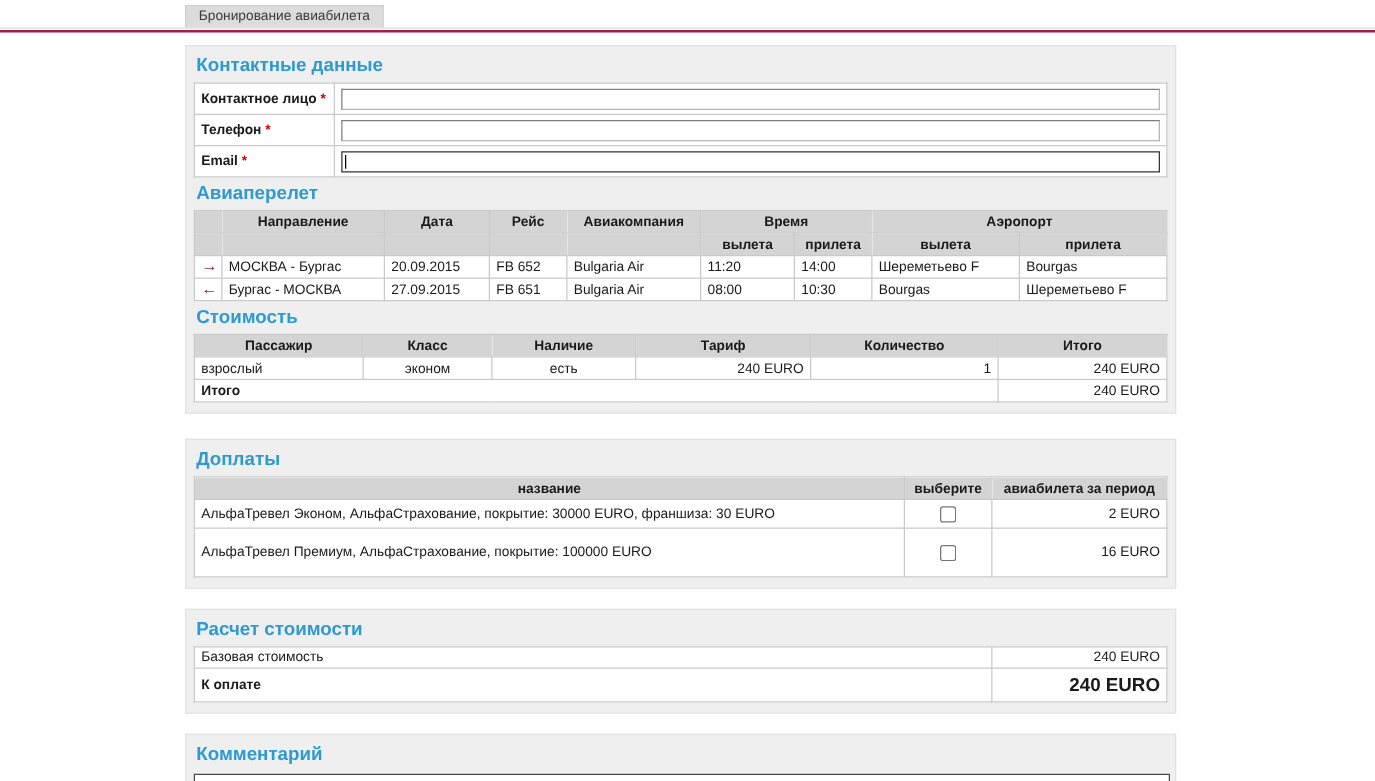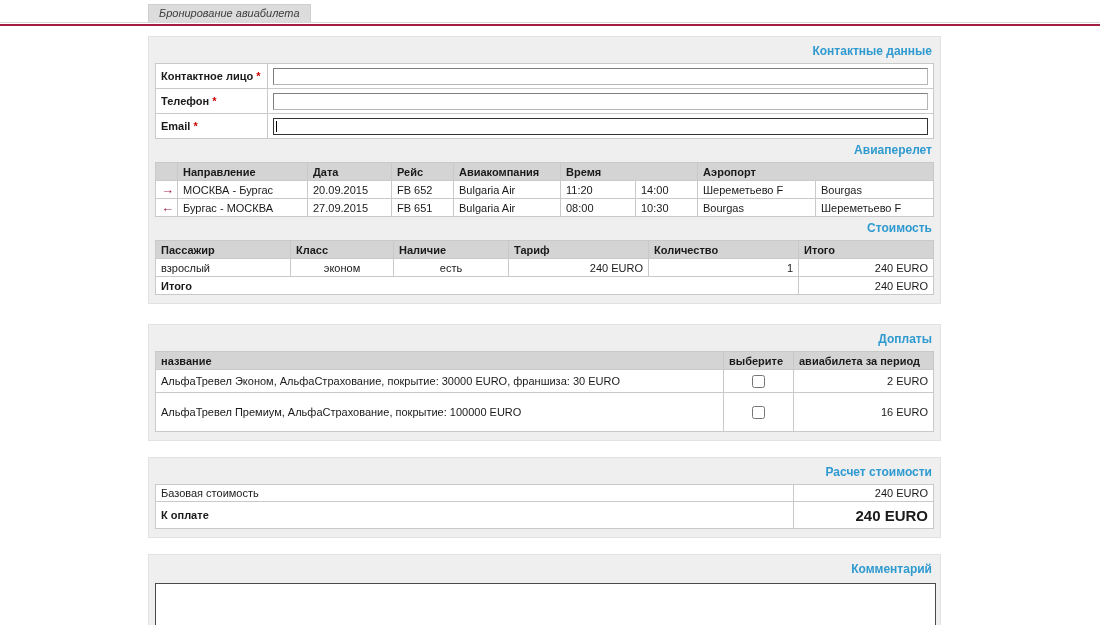--- a/index.html
+++ b/index.html
@@ -2,44 +2,44 @@
 <html><head>
 <meta charset="utf-8">
 <style>
   * { box-sizing: border-box; }
   html,body { margin:0; padding:0; background:#fff; }
   body {
     width:1100px; height:625px; overflow:hidden;
     font-family:"Liberation Sans", sans-serif; font-size:11px; color:#1a1a1a;
   }
   
-  .topbar { padding:4px 0 0 148px;font-style:italic; }
+  .topbar { padding:4px 0 0 148px; }
   .tab {
     display:inline-block; background:#dcdcdc; color:#3c3c3c;
     border:1px solid #cfcfcf; border-bottom:none;
     padding:2px 10px 3px; font-size:11px; cursor:pointer;
   }
   .hr-gray  { height:1px; background:#d8d8d8; }
   .hr-white { height:1px; background:#ffffff; }
   .hr-red   { height:2px; background:#a41e44; }
 
   .content { width:793px; margin:10px 0 0 148px; }
   .panel {
     background:#efefef; border:1px solid #e2e2e2;
     padding:3px 6px 8px; margin-bottom:16px;
   }
   .panel.first { margin-bottom:20px; }
   .section-title {
-    text-align:right; color:#2f9ad0; font-weight:bold;
-    font-size:12px; padding:4px 2px 5px;
+    text-align:left; color:#2f9ad0; font-weight:bold;
+    font-size:15px; padding:4px 2px 5px;
   }
 
   table { width:100%; border-collapse:collapse; background:#fff; table-layout:fixed; }
   td, th { border:1px solid #c9c9c9; padding:2px 5px; font-size:11px; overflow:hidden; white-space:nowrap; }
-  th { background:#d4d4d4; font-weight:bold; text-align:left; height:18px; }
+  th { background:#d4d4d4; font-weight:bold; text-align:center; height:18px; }
   td { height:18px; }
   .c { text-align:center; }
   .r { text-align:right; }
   .b { font-weight:bold; }
 
   
   .form-table td { height:25px; }
   .form-table .label-cell { font-weight:bold; }
   .form-table input {
     width:100%; height:17px; font-family:"Liberation Sans", sans-serif; font-size:11px;
@@ -132,20 +132,31 @@
       </colgroup>
       <tbody>
           <tr>
         <th></th>
         <th>Направление</th>
         <th>Дата</th>
         <th>Рейс</th>
         <th>Авиакомпания</th>
         <th colspan="2">Время</th>
         <th colspan="2">Аэропорт</th>
+      </tr>
+      <tr>
+        <th></th>
+        <th></th>
+        <th></th>
+        <th></th>
+        <th></th>
+        <th>вылета</th>
+        <th>прилета</th>
+        <th>вылета</th>
+        <th>прилета</th>
       </tr>
       <tr>
         <td class="c"><span class="arrow">→</span></td>
         <td>МОСКВА - Бургас</td>
         <td>20.09.2015</td>
         <td>FB 652</td>
         <td>Bulgaria Air</td>
         <td>11:20</td>
         <td>14:00</td>
         <td>Шереметьево F</td>

